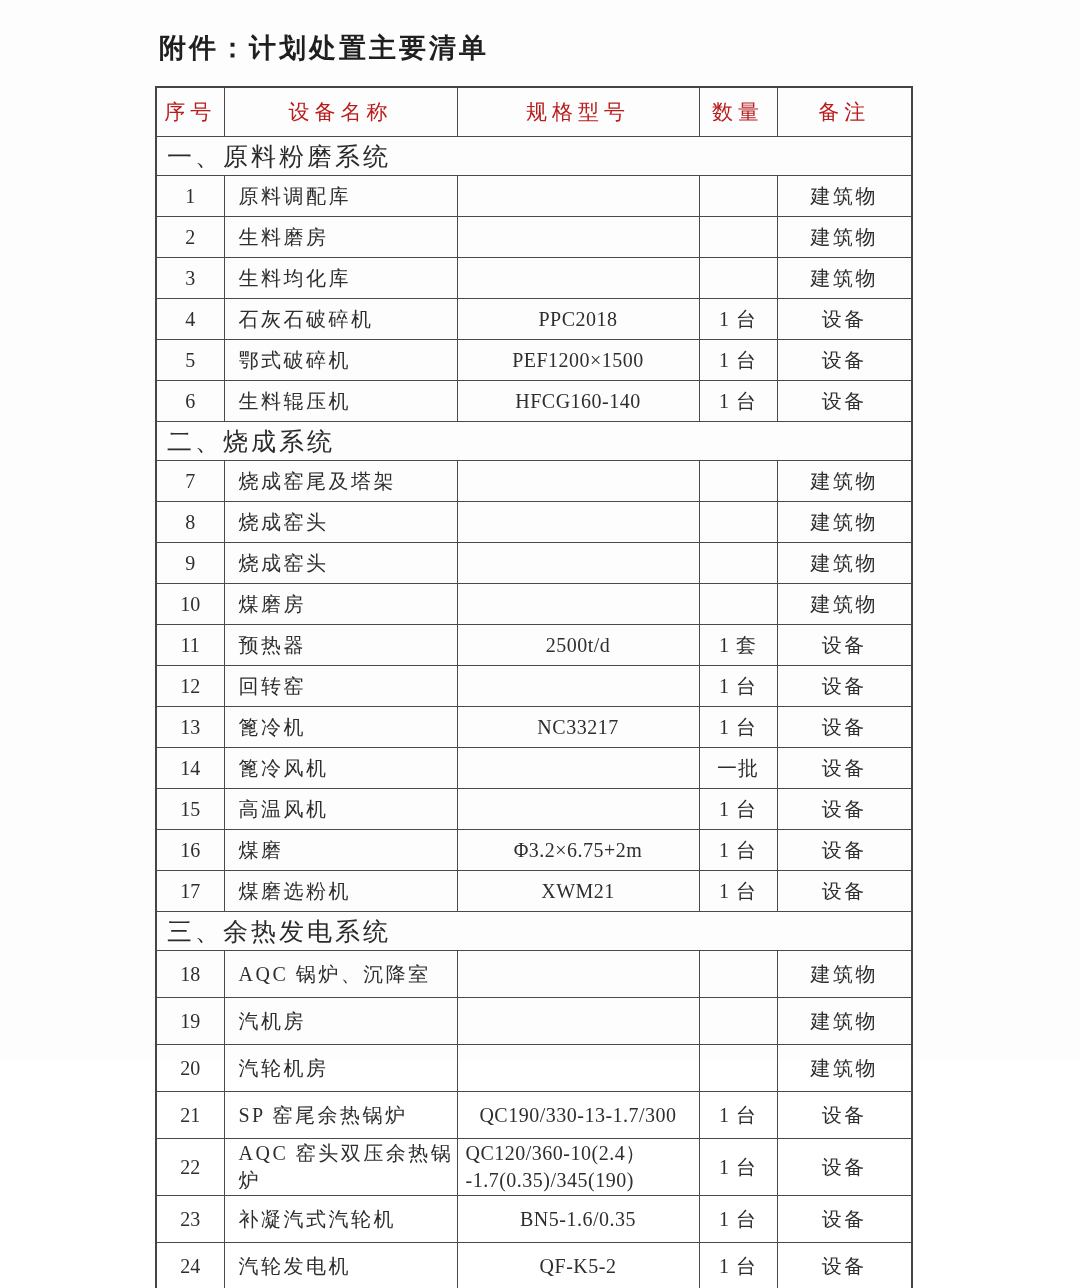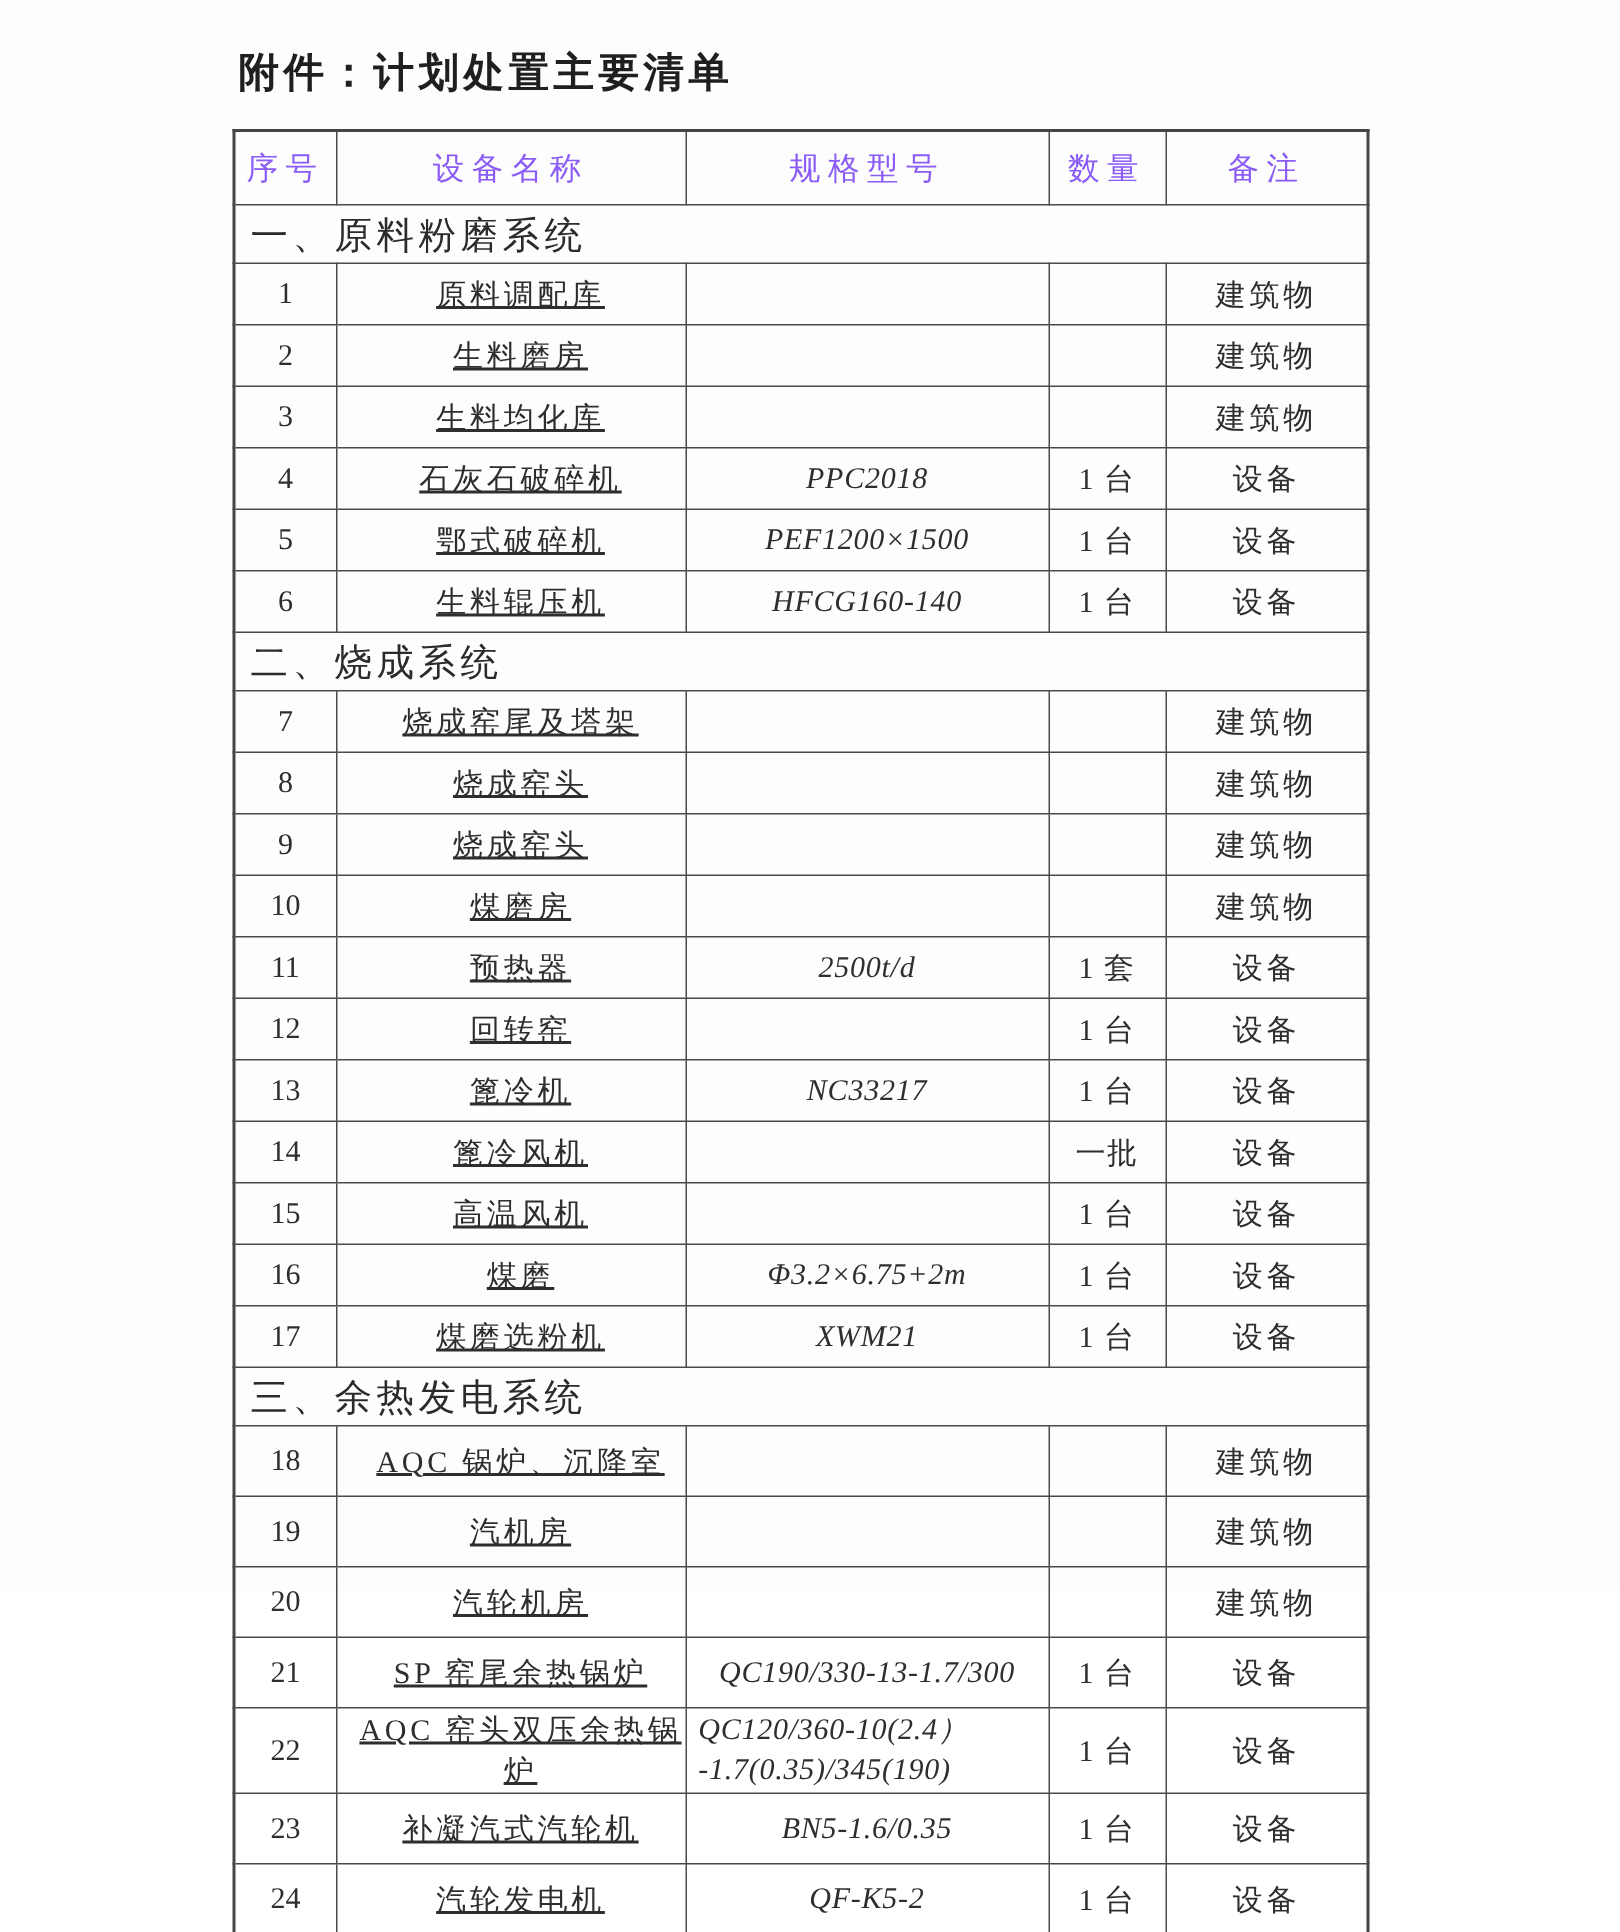--- a/index.html
+++ b/index.html
@@ -37,42 +37,42 @@
     border: 1.5px solid #4a4a4a;
     vertical-align: middle;
     font-weight: normal;
     overflow: hidden;
   }
   .equip-table thead th {
     height: 46px;
     font-size: 21px;
     letter-spacing: 5px;
     text-align: center;
-    color: #8b5cf6;
+    color: #b91c1c;
   }
   tr.section-row td {
     height: 36px;
     font-size: 25px;
     letter-spacing: 3px;
     text-align: left;
     padding-left: 10px;
     color: #2b2b2b;
   }
   tr.data-row td {
     height: 38px;
     font-size: 20px;
     color: #2e2e2e;
   }
   tbody.sec-2 tr.data-row td {
     height: 44px;
     margin-top: 32px;
   }
   td.no   { text-align: center; letter-spacing: 0; }
-  td.name { text-align: center; padding-left: 14px; letter-spacing: 2.5px; text-decoration: underline; }
-  td.spec { text-align: center; letter-spacing: 0.5px; font-style: italic; }
+  td.name { text-align: left; padding-left: 14px; letter-spacing: 2.5px; }
+  td.spec { text-align: center; letter-spacing: 0.5px; }
   td.spec.multiline {
     text-align: left;
     padding-left: 8px;
     white-space: pre-line;
     line-height: 27px;
   }
   td.qty    { text-align: center; letter-spacing: 1px; }
   td.remark { text-align: center; letter-spacing: 2.5px; }
 </style>
 </head>

